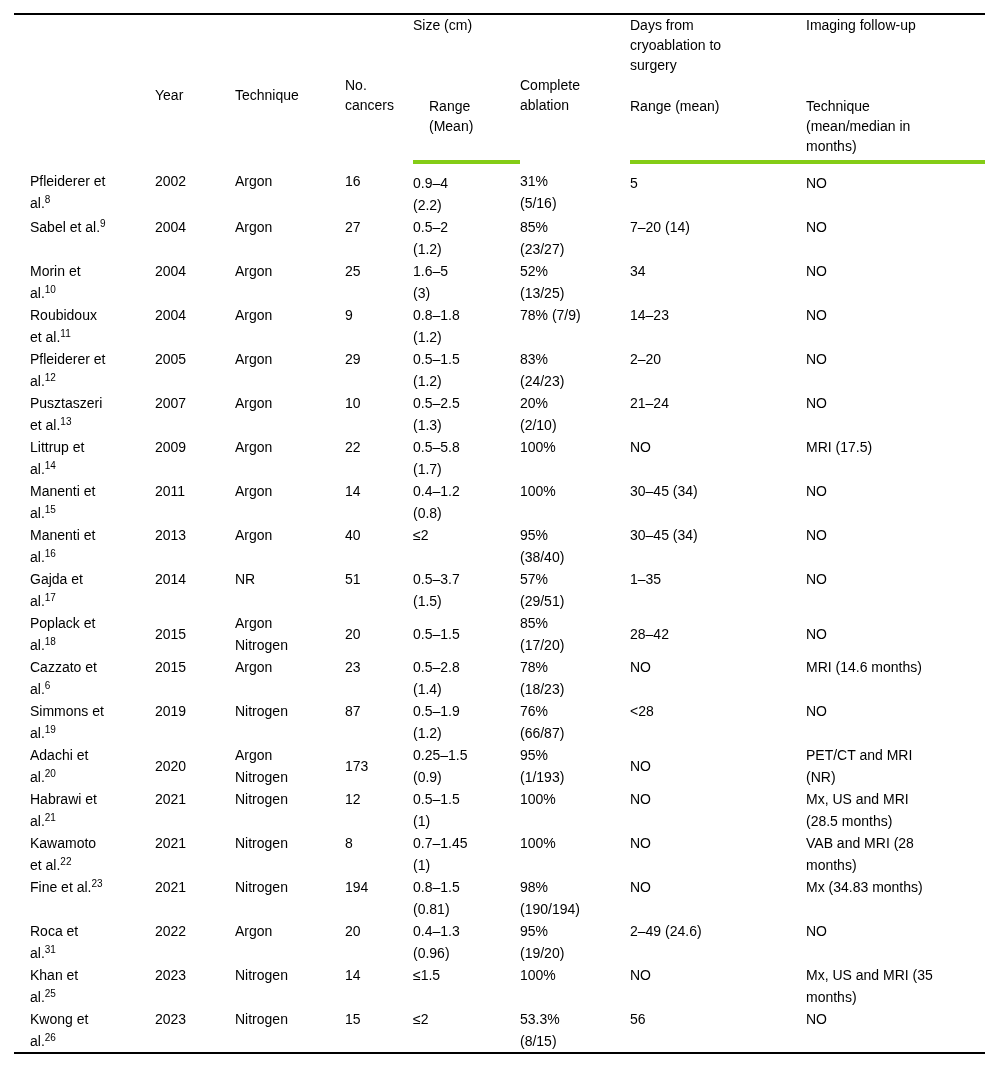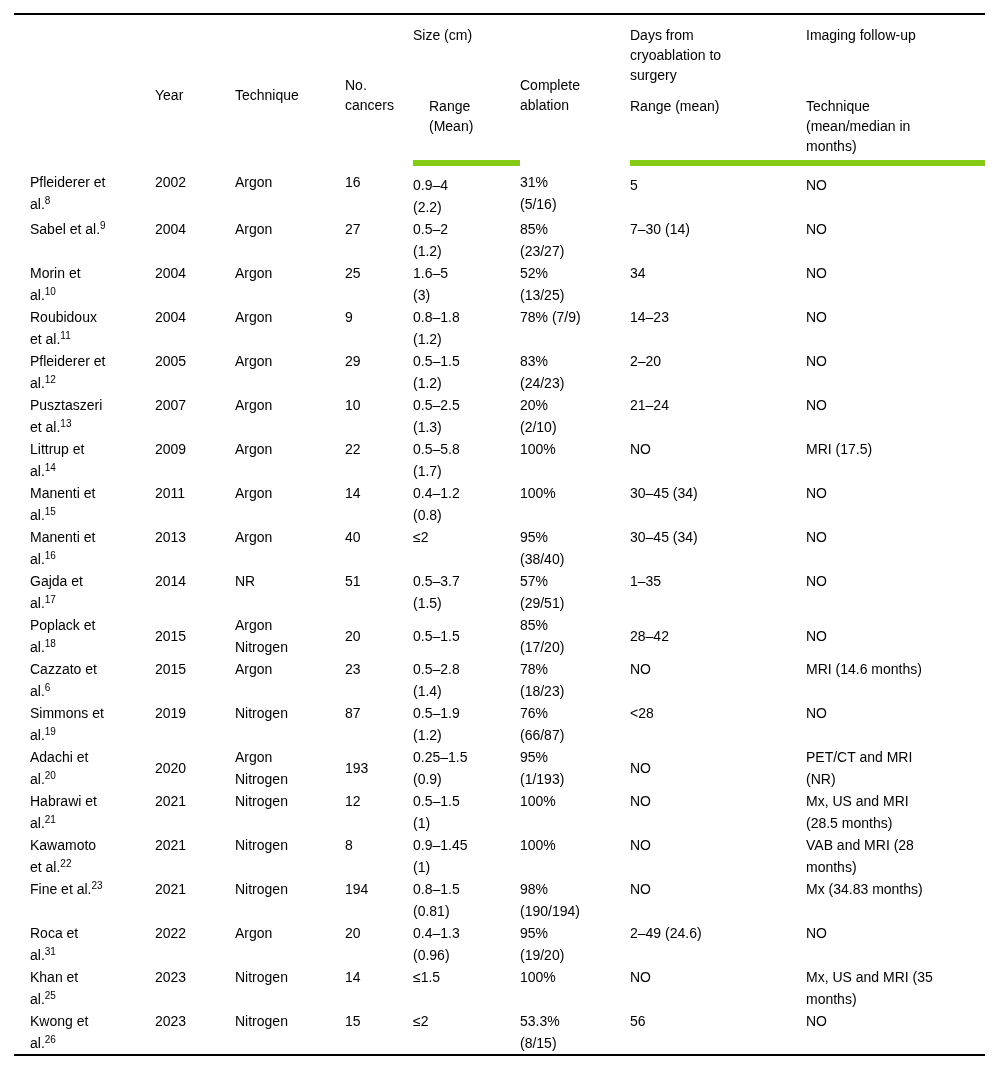--- a/index.html
+++ b/index.html
@@ -38,33 +38,33 @@
     color: #000000;
     overflow: hidden;
   }
   th:first-child, td:first-child {
     padding-left: 16px;
   }
   thead th { line-height: 20px; }
   thead tr.row-a { height: 72px; }
   thead th.grp {
     vertical-align: top;
-    padding-top: 10px;
+    padding-top: 0;
   }
   thead th.span2 {
     vertical-align: middle;
     padding-top: 12px;
   }
   thead tr.row-b th {
     vertical-align: top;
     padding-top: 10px;
     padding-bottom: 4px;
   }
   thead th.rule-under {
-    border-bottom: 6px solid #84cc16;
+    border-bottom: 4px solid #84cc16;
   }
   tbody td { line-height: 22px; }
   tbody tr { height: 44px; }
   tbody tr:first-child { height: 52px; }
   tbody tr:first-child td { padding-top: 8px; }
   tbody tr.middle td { vertical-align: middle; }
   sup {
     font-size: 10px;
     line-height: 0;
     vertical-align: baseline;
@@ -126,21 +126,21 @@
         </tr>
         <tr>
           <td>Sabel et al.<sup>9</sup></td>
           <td>2004</td>
           <td>Argon</td>
           <td>27</td>
           <td>0.5–2
 (1.2)</td>
           <td>85%
 (23/27)</td>
-          <td>7–30 (14)</td>
+          <td>7–20 (14)</td>
           <td>NO</td>
         </tr>
         <tr>
           <td>Morin et<br>al.<sup>10</sup></td>
           <td>2004</td>
           <td>Argon</td>
           <td>25</td>
           <td>1.6–5
 (3)</td>
           <td>52%
@@ -262,21 +262,21 @@
           <td>76%
 (66/87)</td>
           <td>&lt;28</td>
           <td>NO</td>
         </tr>
         <tr class="middle">
           <td>Adachi et<br>al.<sup>20</sup></td>
           <td>2020</td>
           <td>Argon
 Nitrogen</td>
-          <td>193</td>
+          <td>173</td>
           <td>0.25–1.5
 (0.9)</td>
           <td>95%
 (1/193)</td>
           <td>NO</td>
           <td>PET/CT and MRI
 (NR)</td>
         </tr>
         <tr>
           <td>Habrawi et<br>al.<sup>21</sup></td>
@@ -288,21 +288,21 @@
           <td>100%</td>
           <td>NO</td>
           <td>Mx, US and MRI
 (28.5 months)</td>
         </tr>
         <tr>
           <td>Kawamoto<br>et al.<sup>22</sup></td>
           <td>2021</td>
           <td>Nitrogen</td>
           <td>8</td>
-          <td>0.9–1.45
+          <td>0.7–1.45
 (1)</td>
           <td>100%</td>
           <td>NO</td>
           <td>VAB and MRI (28
 months)</td>
         </tr>
         <tr>
           <td>Fine et al.<sup>23</sup></td>
           <td>2021</td>
           <td>Nitrogen</td>

